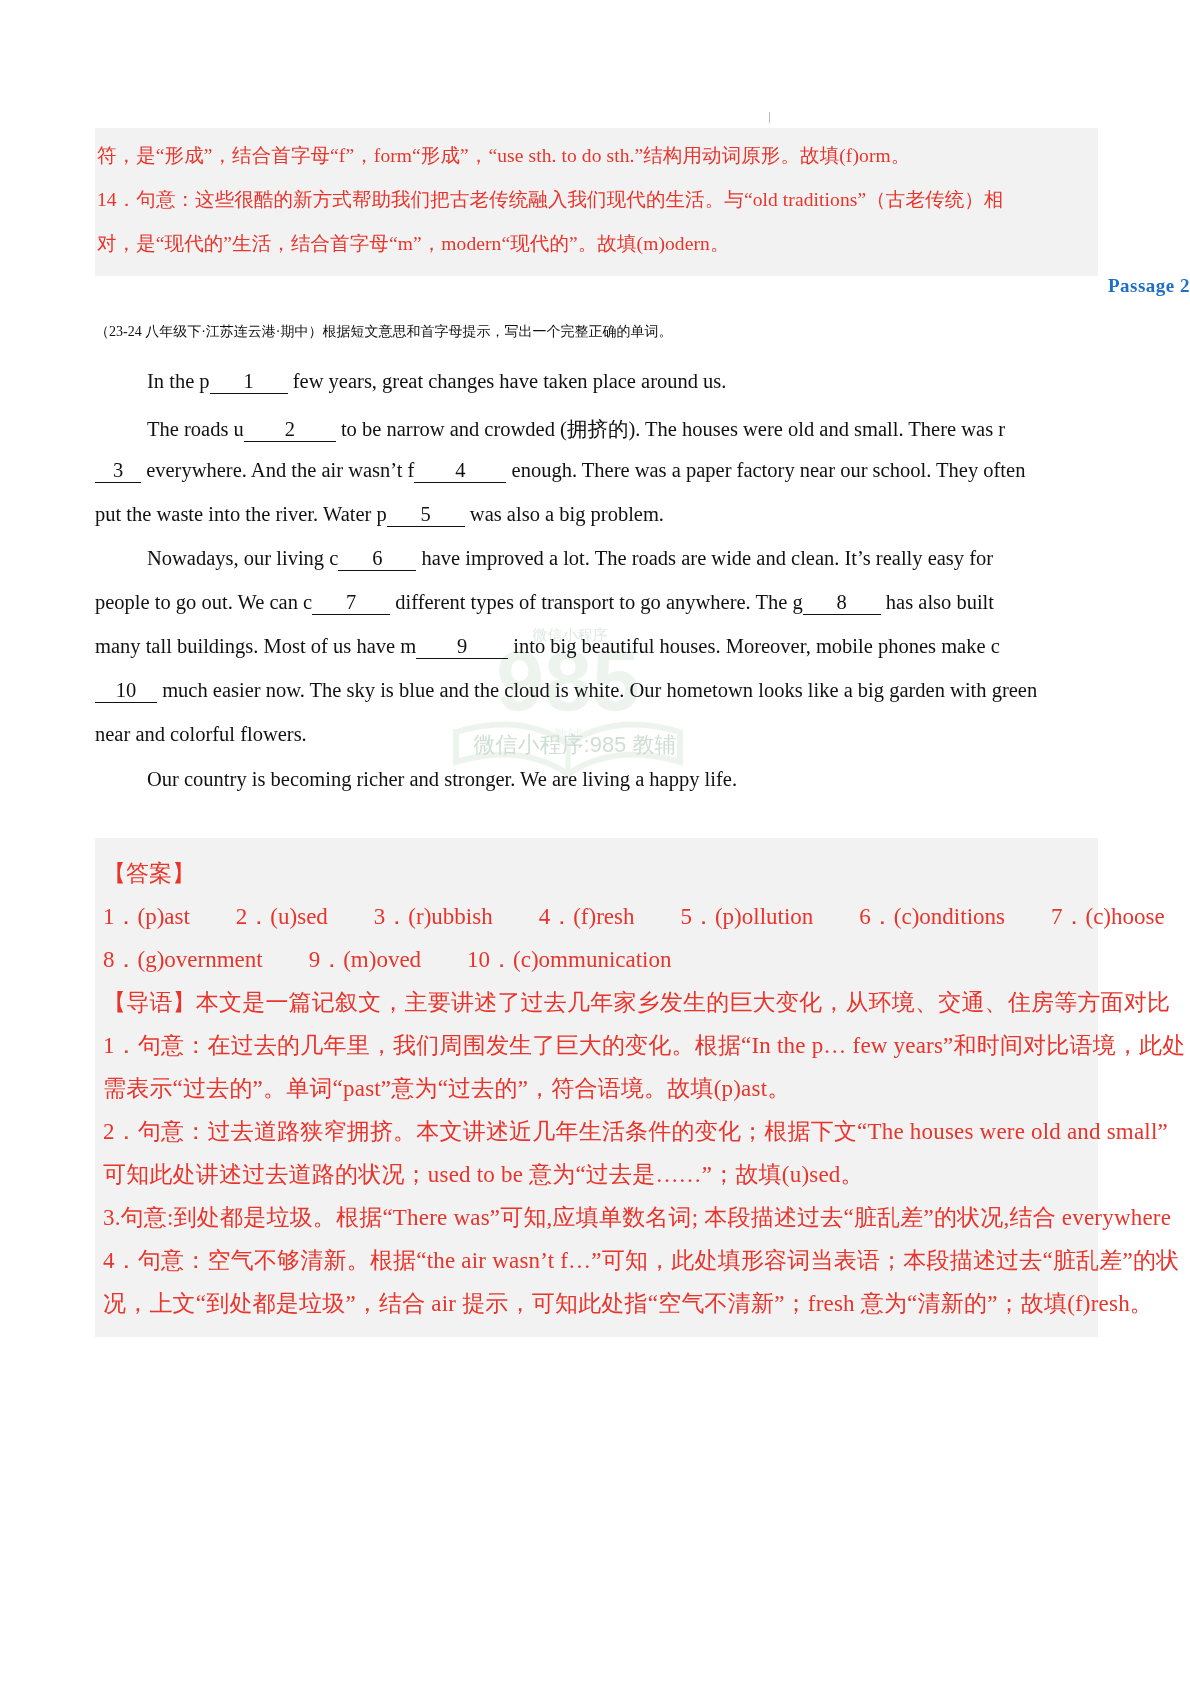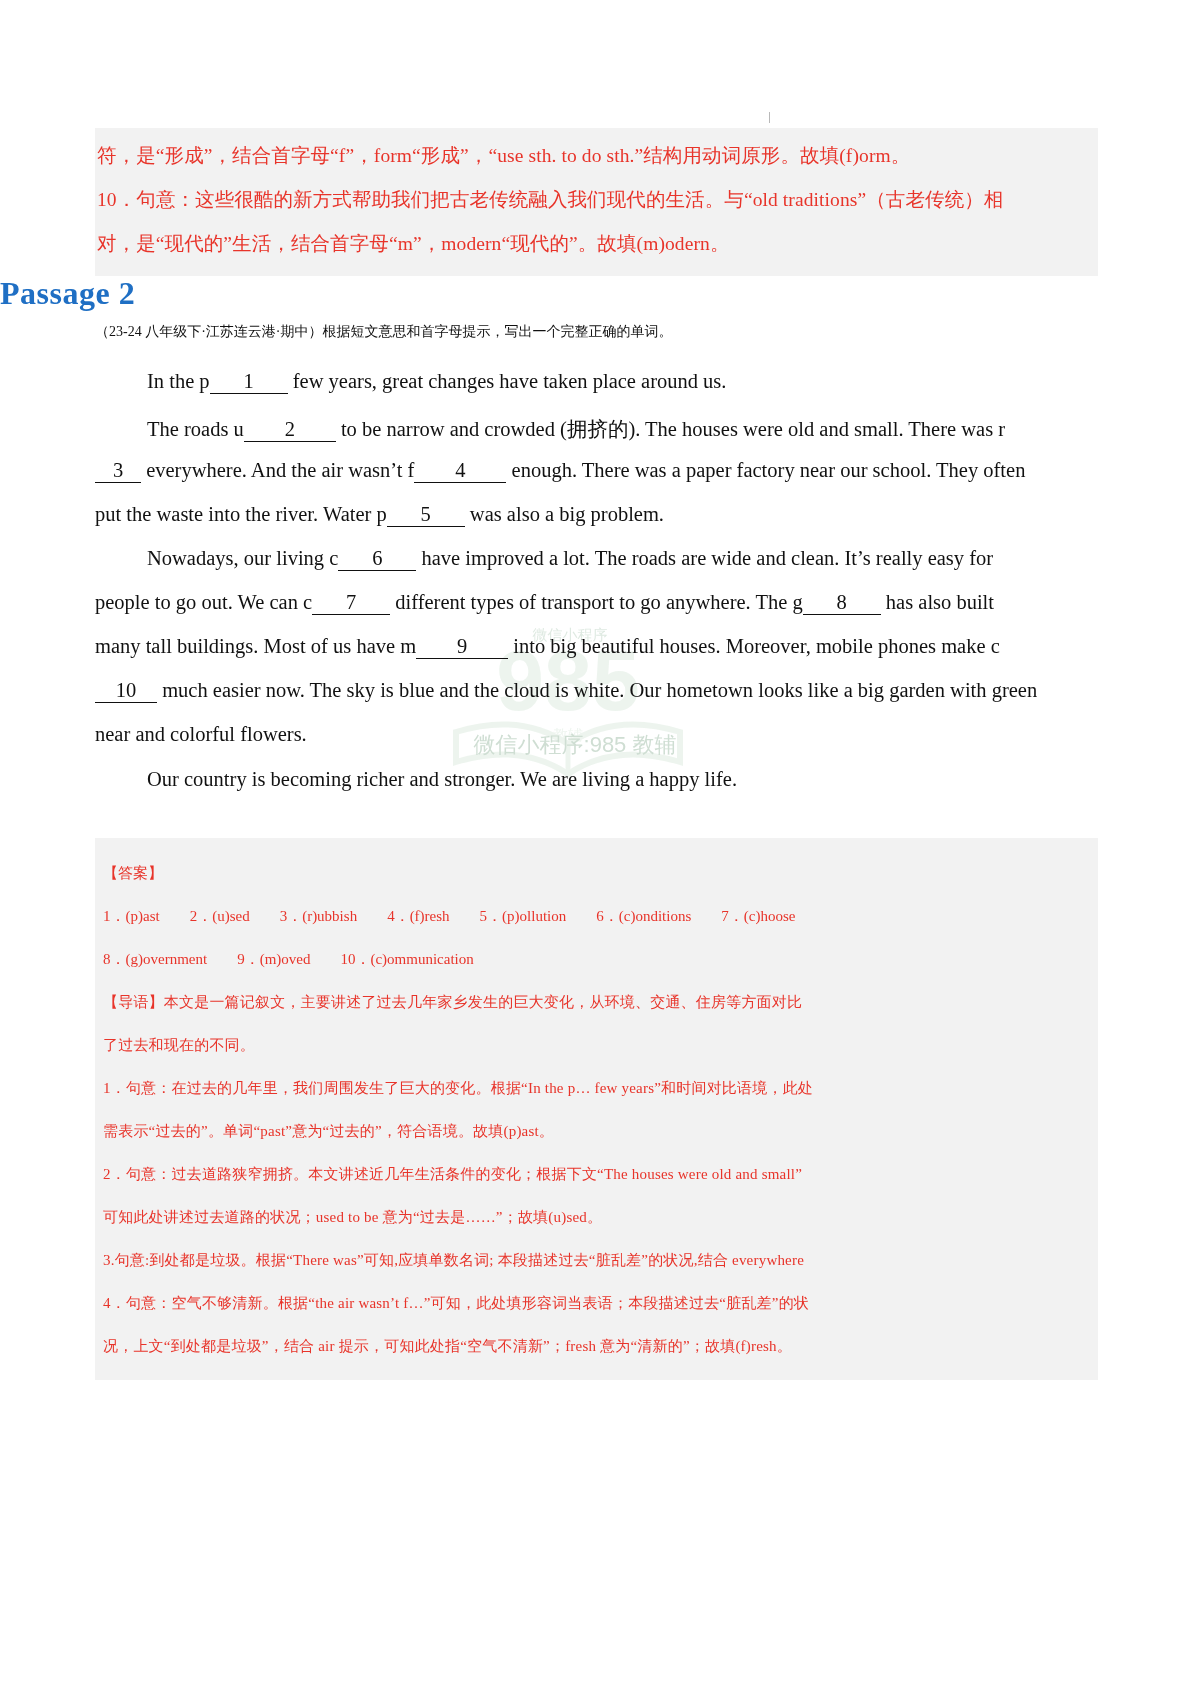--- a/index.html
+++ b/index.html
@@ -41,24 +41,24 @@
     letter-spacing: 0.1px;
     white-space: nowrap;
   }
 
   
   .passage-title {
     position: absolute;
     left: 0;
     top: 275px;
     width: 1190px;
-    text-align: left;
+    text-align: right;
     color: #1f6fc4;
     font-weight: bold;
-    font-size: 32px;
+    font-size: 19px;
     letter-spacing: 0.5px;
   }
 
   
   .instr {
     position: absolute;
     left: 95px;
     top: 323px;
     width: 1010px;
     font-size: 14px;
@@ -93,21 +93,21 @@
     position: absolute;
     left: 95px;
     top: 838px;
     width: 1003px;
     background: #f2f2f2;
     padding: 14px 0 12px 0;
     box-sizing: border-box;
   }
   .ans-block .row {
     color: #e8342a;
-    font-size: 15px;
+    font-size: 23px;
     line-height: 43px;
     padding-left: 8px;
     white-space: nowrap;
   }
   .ans-block .row.cn { letter-spacing: 0.2px; }
 
   
   .pagenum {
     position: absolute;
     left: 0;
@@ -165,21 +165,21 @@
 </style>
 </head>
 <body>
 
 <div class="page">
 
   <div class="tick"></div>
 
   <div class="shade-top shade">
     <div class="red-line">符，是“形成”，结合首字母“f”，form“形成”，“use sth. to do sth.”结构用动词原形。故填(f)orm。</div>
-    <div class="red-line">10．句意：这些很酷的新方式帮助我们把古老传统融入我们现代的生活。与“old traditions”（古老传统）相</div>
+    <div class="red-line">14．句意：这些很酷的新方式帮助我们把古老传统融入我们现代的生活。与“old traditions”（古老传统）相</div>
     <div class="red-line">对，是“现代的”生活，结合首字母“m”，modern“现代的”。故填(m)odern。</div>
   </div>
 
   <div class="passage-title">Passage 2</div>
 
   <div class="instr">（23-24 八年级下·江苏连云港·期中）根据短文意思和首字母提示，写出一个完整正确的单词。</div>
 
   <div class="watermark">
     <svg width="300" height="185" viewBox="0 0 300 185" aria-hidden="true">
       <text x="150" y="98" text-anchor="middle" font-family="Liberation Sans, sans-serif" font-size="86" font-weight="bold" fill="#dceade">985</text>
@@ -203,21 +203,20 @@
       <div class="body-line" style="top: 679px;"><span class="blank b-sm">10</span> much easier now. The sky is blue and the cloud is white. Our hometown looks like a big garden with green</div>
       <div class="body-line" style="top: 723px;">near and colorful flowers.</div>
       <div class="body-line indent" style="top: 768px;">Our country is becoming richer and stronger. We are living a happy life.</div>
     </div>
 
   <div class="ans-block">
     <div class="row">【答案】</div>
     <div class="row">1．(p)ast　　2．(u)sed　　3．(r)ubbish　　4．(f)resh　　5．(p)ollution　　6．(c)onditions　　7．(c)hoose</div>
     <div class="row">8．(g)overnment　　9．(m)oved　　10．(c)ommunication</div>
     <div class="row cn">【导语】本文是一篇记叙文，主要讲述了过去几年家乡发生的巨大变化，从环境、交通、住房等方面对比</div>
-    <div class="row cn">了过去和现在的不同。</div>
     <div class="row cn">1．句意：在过去的几年里，我们周围发生了巨大的变化。根据“In the p… few years”和时间对比语境，此处</div>
     <div class="row cn">需表示“过去的”。单词“past”意为“过去的”，符合语境。故填(p)ast。</div>
     <div class="row cn">2．句意：过去道路狭窄拥挤。本文讲述近几年生活条件的变化；根据下文“The houses were old and small”</div>
     <div class="row cn">可知此处讲述过去道路的状况；used to be 意为“过去是……”；故填(u)sed。</div>
     <div class="row cn">3.句意:到处都是垃圾。根据“There was”可知,应填单数名词; 本段描述过去“脏乱差”的状况,结合 everywhere</div>
     <div class="row cn">4．句意：空气不够清新。根据“the air wasn’t f…”可知，此处填形容词当表语；本段描述过去“脏乱差”的状</div>
     <div class="row cn">况，上文“到处都是垃圾”，结合 air 提示，可知此处指“空气不清新”；fresh 意为“清新的”；故填(f)resh。</div>
   </div>
 
   <div class="pagenum">3 / 33</div>

